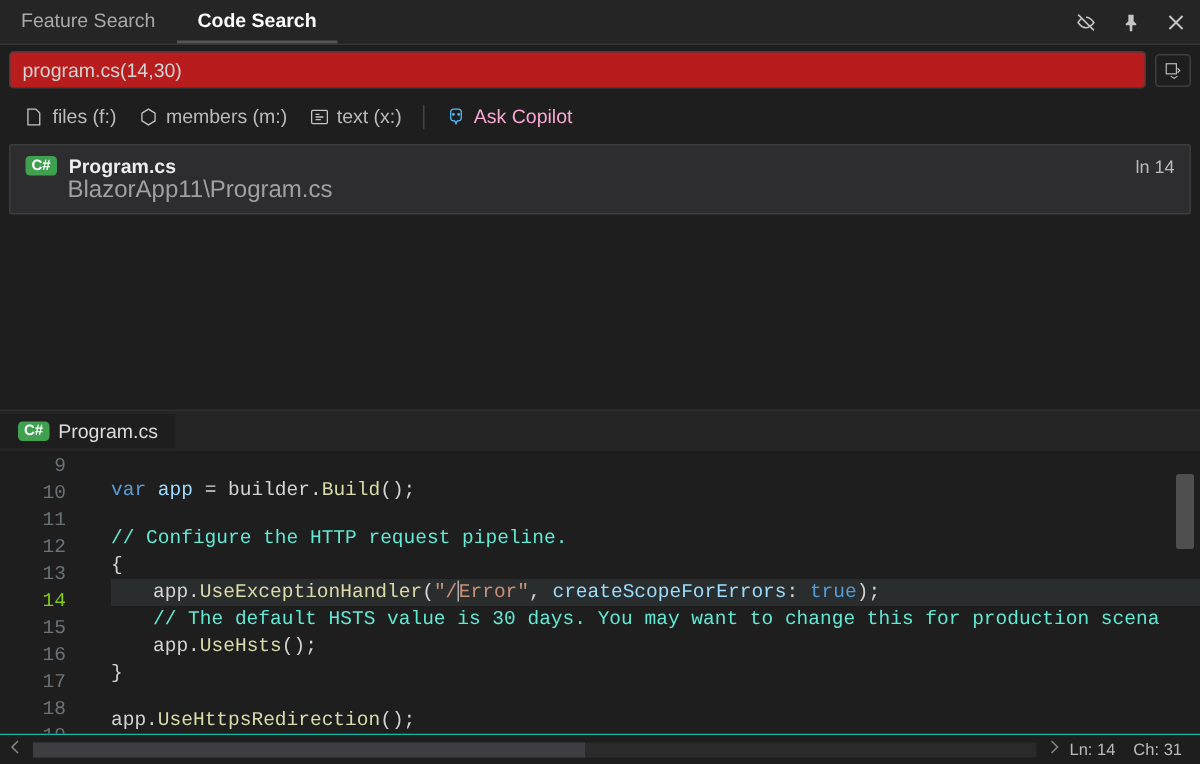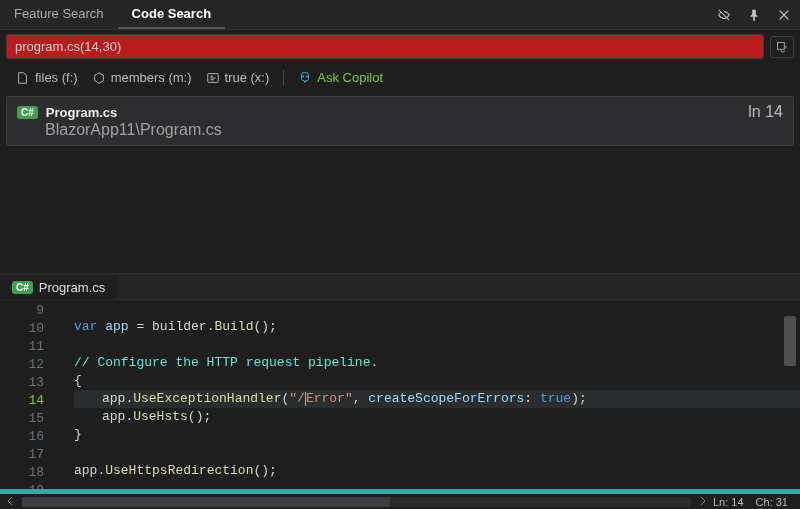--- a/index.html
+++ b/index.html
@@ -62,42 +62,42 @@
   
   .filters {
     display: flex; align-items: center;
     gap: 6px;
     padding: 4px 12px 8px;
     color: #BBB;
   }
   .filter { display:flex; align-items:center; gap:5px; cursor:pointer; padding:3px 4px; }
   .filter svg { width:14px; height:14px; fill:#C5C5C5; }
   .sep { width:1px; height:16px; background:#444; margin:0 4px; }
-  .filter.copilot { color:#84cc16; }
+  .filter.copilot { color:#f9a8d4; }
   .filter.copilot svg { fill:#4FC1FF; }
 
   
   .results { padding: 0 6px; }
   .result-card {
     border: 1px solid #3C3C3C;
     background: #2D2D30;
     padding: 6px 10px;
     display:flex; flex-direction:column;
     cursor:pointer;
     border-radius: 2px;
   }
   .result-top { display:flex; align-items:center; gap:8px; }
   .result-top .badge {
     background:#3FA04F; color:#FFF;
     font-size:10px; padding:1px 4px; border-radius:3px;
     font-weight:600;
   }
   .result-top .name { font-weight:600; color:#EEE; }
   .result-top .grow { flex:1; }
-  .result-top .line { color:#BBB; font-size:16px; }
+  .result-top .line { color:#BBB; font-size:12px; }
   .result-sub { color:#A0A0A0; font-size:16px; margin-left:28px; }
 
   
   .editor-area {
     margin-top: auto;
     height: 216px;
     display:flex; flex-direction:column;
     border-top: 1px solid #2D2D2D;
   }
   .editor-tabbar {
@@ -162,21 +162,21 @@
     position:absolute; right:4px; top:14px;
     width:12px; height:50px;
     background:#4F4F4F;
     border-radius:2px;
   }
 
   
   .statusbar {
     height: 20px;
     background:#1E1E1E;
-    border-top:5px solid #14b8a6;
+    border-top:1px solid #14b8a6;
     display:flex; align-items:center;
     font-size:11px; color:#BBB;
     padding: 0 6px;
   }
   .statusbar .left-arrows { display:flex; gap:4px; }
   .statusbar .left-arrows svg { width:10px; height:10px; fill:#888; }
   .statusbar .track { flex:1; height:10px; margin:0 6px; background:#2A2A2A; position:relative; }
   .statusbar .track .thumb { position:absolute; left:0; top:0; height:100%; width:55%; background:#3E3E42; }
   .statusbar .lncol { padding: 0 6px; }
 </style>
@@ -230,21 +230,21 @@
     <svg viewBox="0 0 16 16">
         <path d="M8 2l5 3v6l-5 3-5-3V5z" fill="none" stroke="#C5C5C5"></path>
       </svg>
     <span>members (m:)</span>
   </div>
   <div class="filter">
     <svg viewBox="0 0 16 16">
         <rect x="2" y="3" width="12" height="10" rx="1" fill="none" stroke="#C5C5C5"></rect>
         <path d="M5 6h3M5 8h6M5 10h4" stroke="#C5C5C5"></path>
       </svg>
-    <span>true (x:)</span>
+    <span>text (x:)</span>
   </div>
   <div class="sep"></div>
   <div class="filter copilot">
     <svg viewBox="0 0 16 16">
         <path d="M4 4c0-1 1-2 2-2h4c1 0 2 1 2 2v5c0 1-1 2-2 2H9l-1 2-1-2H6c-1 0-2-1-2-2z" fill="none" stroke="#4FC1FF"></path>
         <circle cx="6" cy="6" r="1" fill="#4FC1FF"></circle>
         <circle cx="10" cy="6" r="1" fill="#4FC1FF"></circle>
       </svg>
     <span>Ask Copilot</span>
   </div>
@@ -282,20 +282,21 @@
       <div class="ln">17</div>
       <div class="ln">18</div>
       <div class="ln">19</div>
     </div>
     <div class="code">
       <div class="row"><span class="kw">var</span><span class="ident"> </span><span class="param">app</span><span class="punct"> = </span><span class="ident">builder</span><span class="punct">.</span><span class="method">Build</span><span class="punct">();</span></div>
       <div class="row"></div>
       <div class="row"><span class="comment">// Configure the HTTP request pipeline.</span></div>
       <div class="row"><span class="punct">{</span></div>
       <div class="row hl"><span class="indent"></span><span class="ident">app</span><span class="punct">.</span><span class="method">UseExceptionHandler</span><span class="punct">(</span><span class="str">"/</span><span class="caret"></span><span class="str">Error"</span><span class="punct">, </span><span class="param">createScopeForErrors</span><span class="punct">: </span><span class="kw">true</span><span class="punct">);</span></div>
+      <div class="row"><span class="indent"></span><span class="comment">// The default HSTS value is 30 days. You may want to change this for production scena</span></div>
       <div class="row"><span class="indent"></span><span class="ident">app</span><span class="punct">.</span><span class="method">UseHsts</span><span class="punct">();</span></div>
       <div class="row"><span class="punct">}</span></div>
       <div class="row"></div>
       <div class="row"><span class="ident">app</span><span class="punct">.</span><span class="method">UseHttpsRedirection</span><span class="punct">();</span></div>
     </div>
     <div class="vscroll"></div>
   </div>
 </div>
 
 <div class="statusbar">

